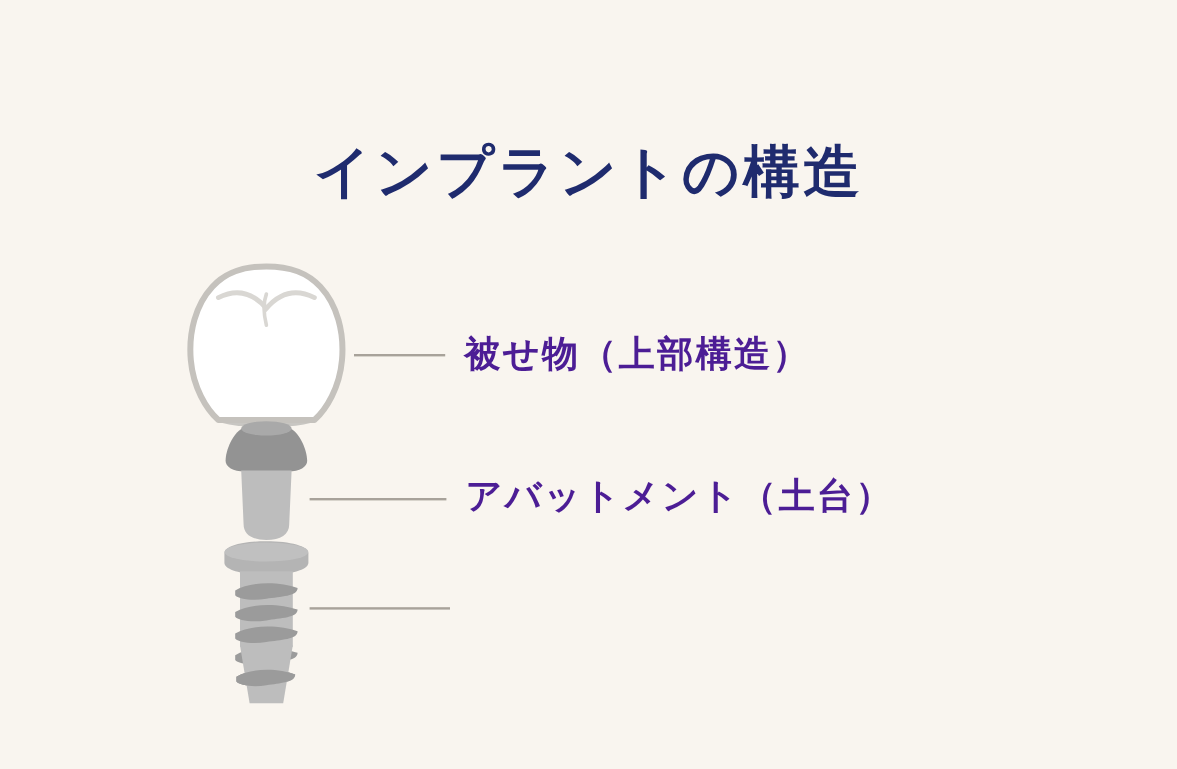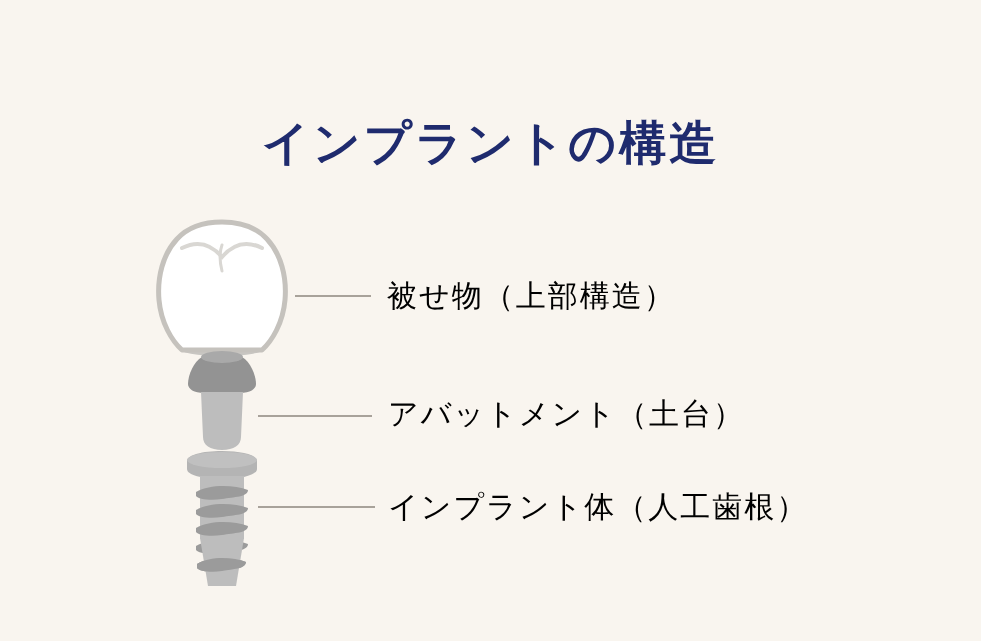--- a/index.html
+++ b/index.html
@@ -48,22 +48,22 @@
     height: 2px;
     background: #a8a29a;
   }
   .leader-1 { left: 295px; top: 275px; width: 76px; }
   .leader-2 { left: 258px; top: 395px; width: 114px; }
   .leader-3 { left: 258px; top: 486px; width: 117px; }
 
   .label {
     position: absolute;
     font-size: 30px;
-    font-weight: 400;
-    color: #000000;
+    font-weight: 700;
+    color: #4c1d95;
     letter-spacing: 2px;
     white-space: nowrap;
     line-height: 1;
   }
   .label-1 { left: 387px; top: 261px; }
   .label-2 { left: 388px; top: 379px; }
   .label-3 { left: 388px; top: 472px; }
 </style>
 </head>
 <body>
@@ -134,15 +134,14 @@
       </g>
     </svg>
   </div>
 
   <div class="leader leader-1"></div>
   <div class="leader leader-2"></div>
   <div class="leader leader-3"></div>
 
   <div class="label label-1">被せ物（上部構造）</div>
   <div class="label label-2">アバットメント（土台）</div>
-  <div class="label label-3">インプラント体（人工歯根）</div>
 
 </div>
 
 </body></html>

